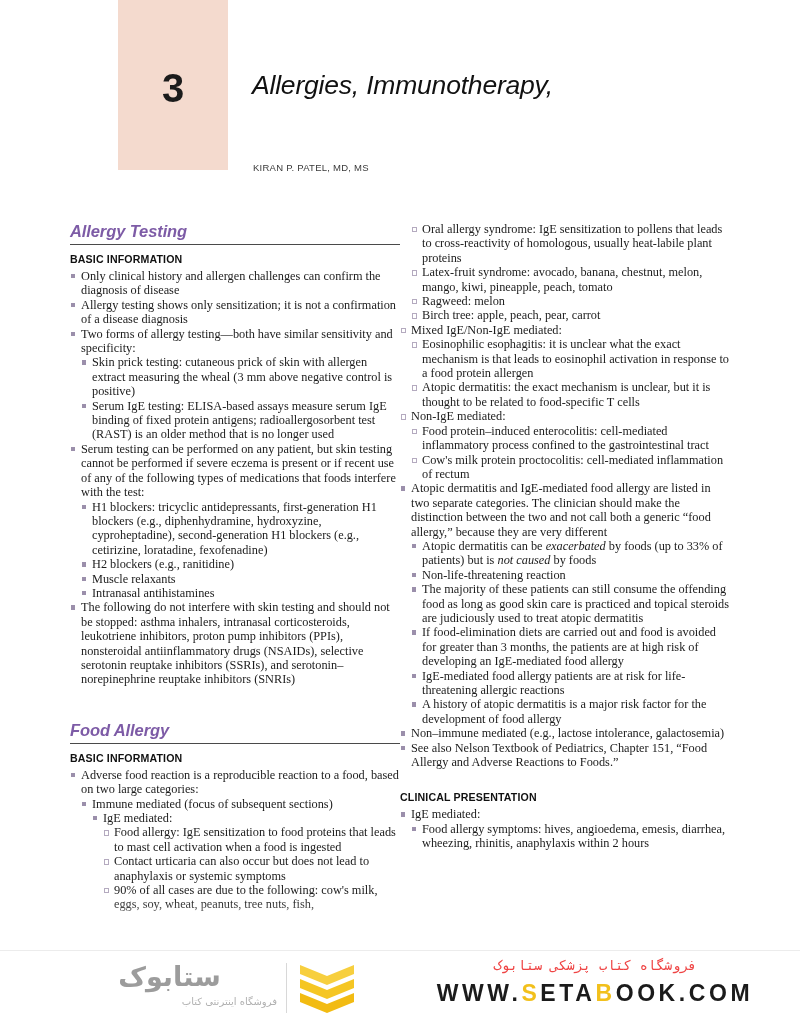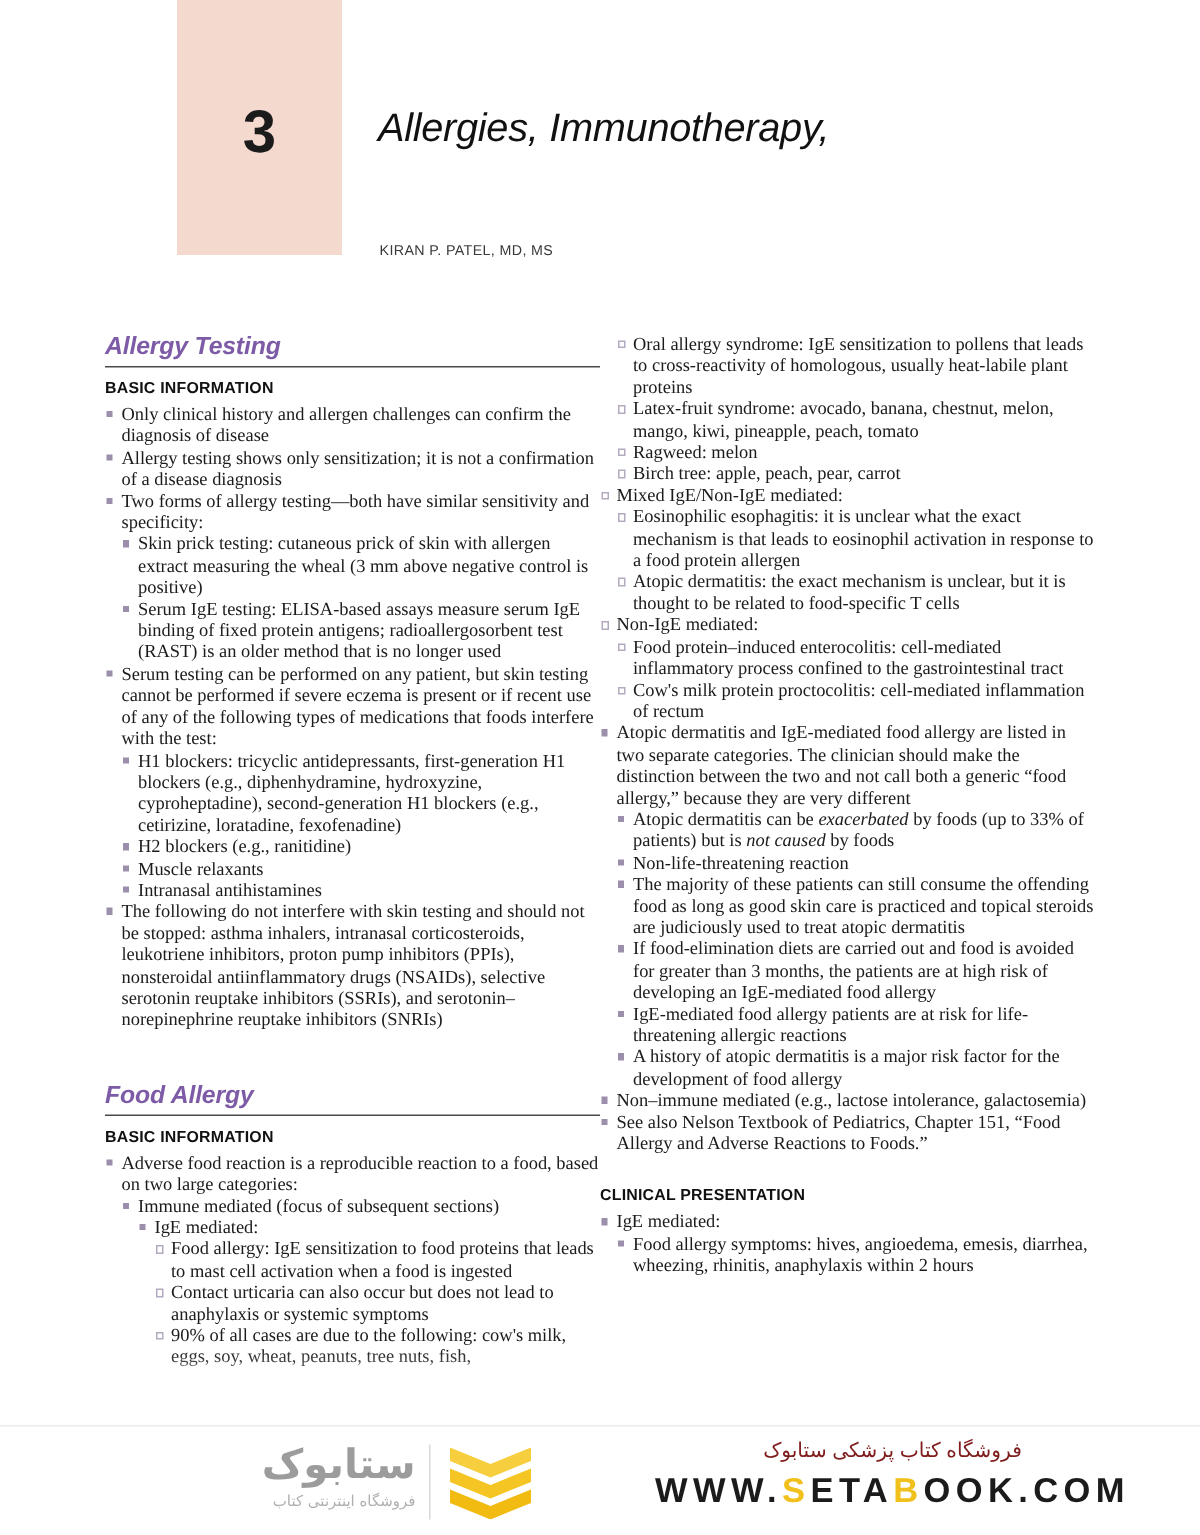--- a/index.html
+++ b/index.html
@@ -186,21 +186,21 @@
     left: 62px;
     top: 4px;
     width: 270px;
     height: 66px;
   }
   #logo-wordmark {
     position: absolute;
     left: 0;
     top: 6px;
     width: 215px;
-    text-align: right;
+    text-align: center;
     direction: rtl;
     font-family: "DejaVu Sans", sans-serif;
     font-size: 27px;
     font-weight: bold;
     color: #9c9c9c;
     letter-spacing: 1px;
     white-space: nowrap;
   }
   #logo-sub {
     position: absolute;
@@ -231,23 +231,23 @@
   }
   #footer-text {
     position: absolute;
     left: 400px;
     top: 5px;
     width: 390px;
     text-align: center;
   }
   #footer-fa {
     direction: rtl;
-    font-family: Liberation Sans, sans-serif;
+    font-family: Liberation Mono, monospace;
     font-size: 13.5px;
-    color: #7f1d1d;
+    color: #ef4444;
     line-height: 22px;
     white-space: nowrap;
   }
   #footer-url {
     margin-top: 2px;
     font-family: "Liberation Sans", "DejaVu Sans", sans-serif;
     font-size: 23px;
     font-weight: bold;
     letter-spacing: 3.6px;
     color: #1b1b1b;

